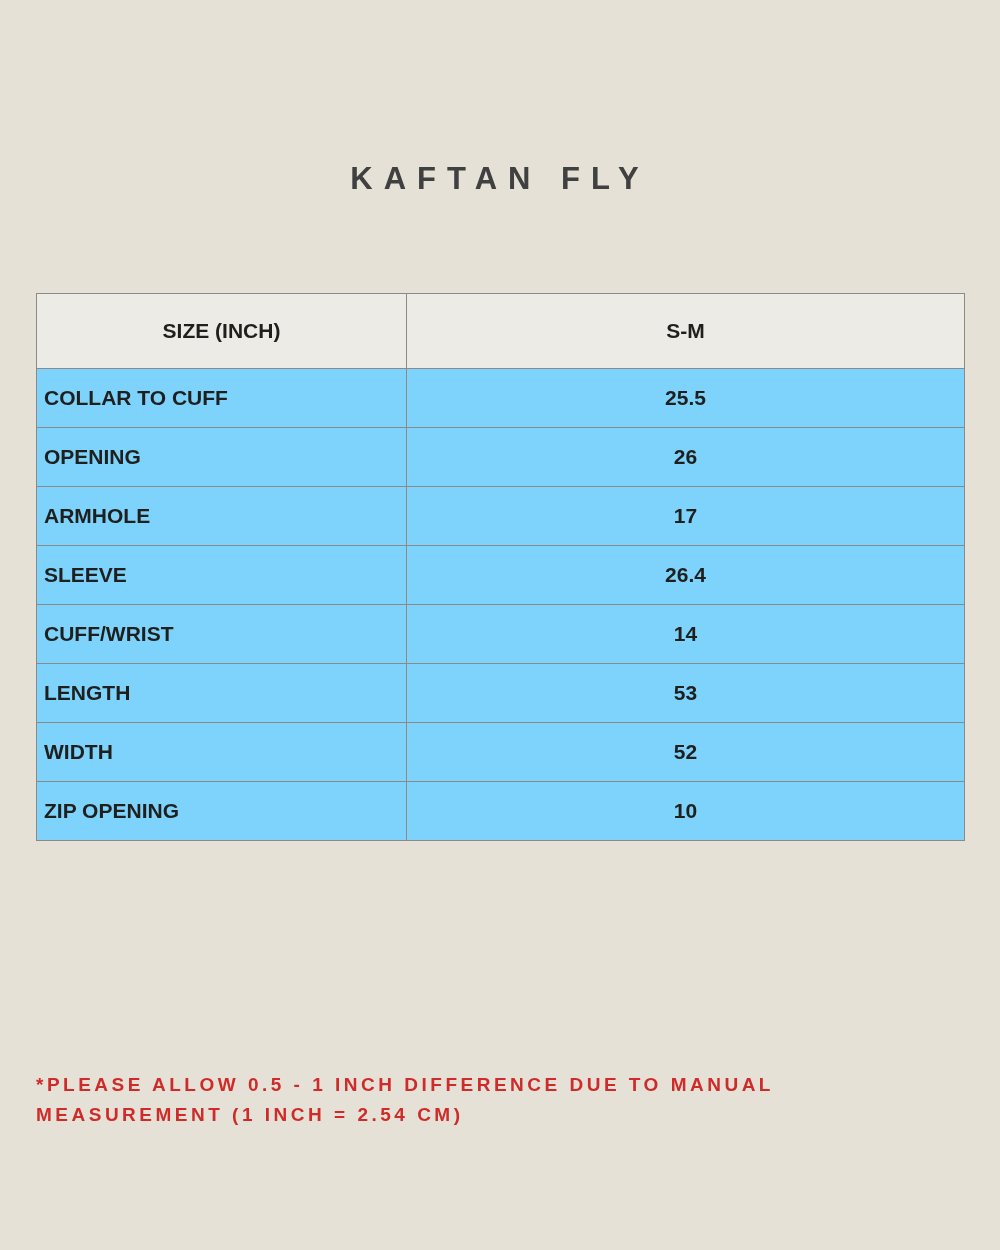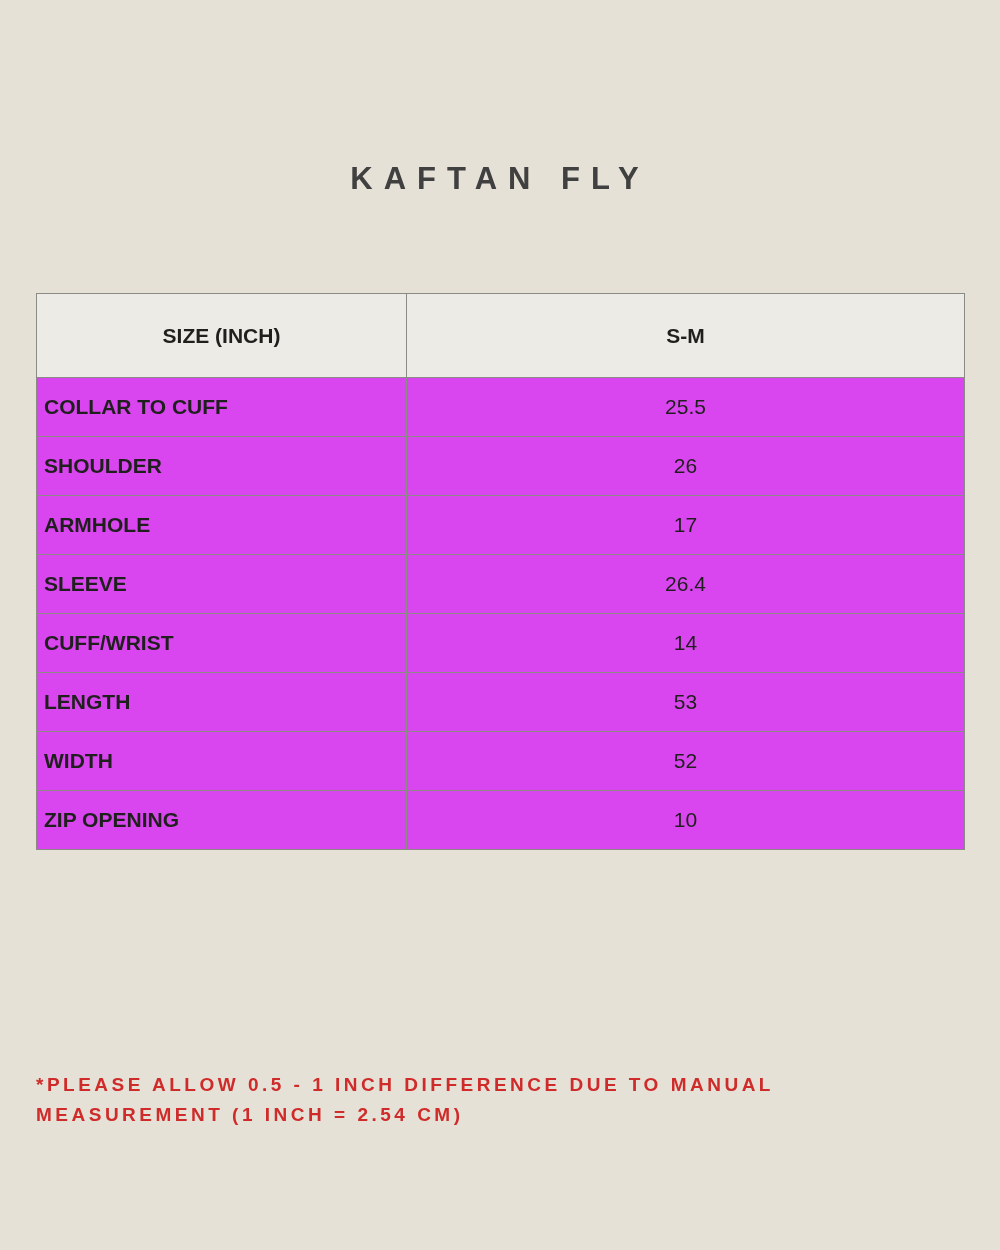--- a/index.html
+++ b/index.html
@@ -34,37 +34,37 @@
   }
   .size-table col.c1 { width: 370px; }
   .size-table col.c2 { width: 558px; }
   .size-table th,
   .size-table td {
     border: 1px solid #8b8a85;
     font-size: 21px;
     color: #1f1f1d;
   }
   .size-table thead th {
-    height: 84px;
+    height: 75px;
     background: #edebe6;
     text-align: center;
     font-weight: 700;
   }
   .size-table tbody td {
     height: 59px;
-    background: #d946ef;
+    background: #7dd3fc;
   }
   .size-table tbody td.label-cell {
     font-weight: 700;
     text-align: left;
     padding-left: 7px;
   }
   .size-table tbody td.value-cell {
     text-align: center;
-    font-weight: 400;
+    font-weight: 700;
   }
   .disclaimer {
     position: absolute;
     top: 1050px;
     left: 36px;
     width: 830px;
     color: #cf2b2a;
     font-size: 19px;
     font-weight: 700;
     letter-spacing: 3.5px;
@@ -87,21 +87,21 @@
       <th>SIZE (INCH)</th>
       <th>S-M</th>
     </tr>
   </thead>
   <tbody>
     <tr>
       <td class="label-cell">COLLAR TO CUFF</td>
       <td class="value-cell">25.5</td>
     </tr>
     <tr>
-      <td class="label-cell">SHOULDER</td>
+      <td class="label-cell">OPENING</td>
       <td class="value-cell">26</td>
     </tr>
     <tr>
       <td class="label-cell">ARMHOLE</td>
       <td class="value-cell">17</td>
     </tr>
     <tr>
       <td class="label-cell">SLEEVE</td>
       <td class="value-cell">26.4</td>
     </tr>

